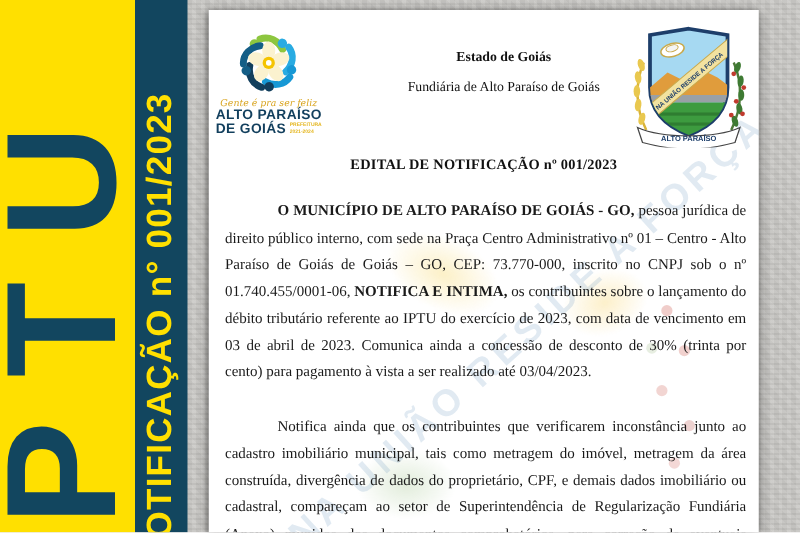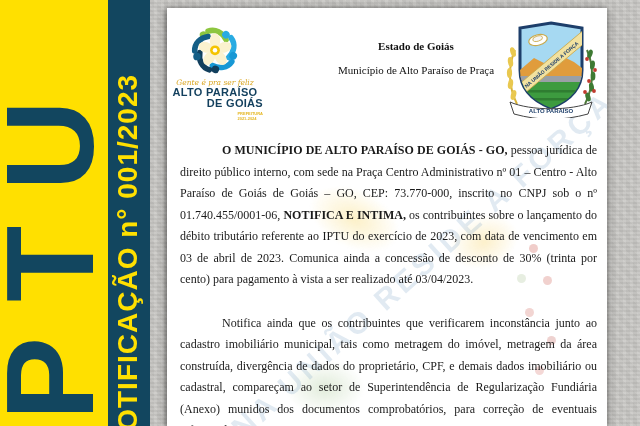--- a/index.html
+++ b/index.html
@@ -78,27 +78,27 @@
   .logo-flower {
     position:absolute; left:0; top:14px; width:96px;
     text-align:center; font-family:"Liberation Sans", sans-serif;
   }
   .logo-flower svg { display:block; margin:0 auto; }
   .logo-tagline {
     font-family:"DejaVu Serif", serif; font-style:italic;
     font-size:7.5px; color:#d9a520; white-space:nowrap; margin-top:-2px;
   }
   .logo-name1 { font-size:11px; font-weight:bold; color:#123f5d; letter-spacing:.3px; line-height:11px; }
-  .logo-name2-row { display:flex; justify-content:center; align-items:flex-end; gap:3px;flex-direction:column; }
+  .logo-name2-row { display:flex; justify-content:center; gap:3px; }
   .logo-name2 { font-size:11px; font-weight:bold; color:#123f5d; letter-spacing:.3px; line-height:11px; }
   .logo-term { text-align:left; }
   .logo-term div { font-size:4px; font-weight:bold; color:#e5b722; line-height:4.5px; }
 
   .header-center {
-    position:absolute; left:131px; top:26px; width:236px; text-align:center;
+    position:absolute; left:118px; top:26px; width:236px; text-align:center;
     font-size:11px; color:#111; line-height:24px;
   }
   .hc-bold { font-weight:bold; }
 
   .crest { position:absolute; left:330px; top:10px; width:108px; height:100px; }
 
   
   .doc-title {
     text-align:center; font-weight:bold; font-size:11.5px; color:#111;
     margin-top:6px; letter-spacing:.2px;
@@ -178,21 +178,21 @@
             <span class="logo-name2">DE GOIÁS</span>
             <span class="logo-term">
               <div>PREFEITURA</div>
               <div>2021-2024</div>
             </span>
           </div>
         </div>
 
         <div class="header-center">
           <div class="hc-bold">Estado de Goiás</div>
-          <div>Município de Alto Paraíso de Praça</div>
+          <div>Fundiária de Alto Paraíso de Goiás</div>
         </div>
 
         <div class="crest">
           <svg width="108" height="100" viewBox="0 0 106 100">
             <defs>
               <clipPath id="shieldClip">
                 <path d="M53 5 L84 10 L84 52 Q84 78 53 90 Q22 78 22 52 L22 10 Z"></path>
               </clipPath>
             </defs>
 
@@ -239,20 +239,21 @@
                 <ellipse cx="40" cy="20.6" rx="5" ry="2.6" fill="#f4f4f4" stroke="#c9a94b" stroke-width="0.8"></ellipse>
               </g>
             </g>
 
             <path d="M12 84 C32 93 74 93 94 84 L90 96 C64 103 42 103 16 96 Z" fill="#ffffff" stroke="#444444" stroke-width="1"></path>
             <text x="53" y="95" text-anchor="middle" font-family="Liberation Sans, sans-serif" font-size="6" font-weight="bold" fill="#1d3e6a">ALTO PARAÍSO</text>
           </svg>
         </div>
       </div>
 
+      <div class="doc-title">EDITAL DE NOTIFICAÇÃO nº 001/2023</div>
 
       <div class="doc-body">
         <p><span class="b">O MUNICÍPIO DE ALTO PARAÍSO DE GOIÁS - GO,</span><span> pessoa jurídica de direito público interno, com sede na Praça Centro Administrativo nº 01 – Centro - Alto Paraíso de Goiás de Goiás – GO, CEP: 73.770-000, inscrito no CNPJ sob o nº 01.740.455/0001-06, </span><span class="b">NOTIFICA E INTIMA,</span><span> os contribuintes sobre o lançamento do débito tributário referente ao IPTU do exercício de 2023, com data de vencimento em 03 de abril de 2023. Comunica ainda a concessão de desconto de 30% (trinta por cento) para pagamento à vista a ser realizado até 03/04/2023.</span></p>
         <p>Notifica ainda que os contribuintes que verificarem inconstância junto ao cadastro imobiliário municipal, tais como metragem do imóvel, metragem da área construída, divergência de dados do proprietário, CPF, e demais dados imobiliário ou cadastral, compareçam ao setor de Superintendência de Regularização Fundiária (Anexo) munidos dos documentos comprobatórios, para correção de eventuais informações.</p>
       </div>
     </div>
   </div>
 </div>
 
 </body></html>

